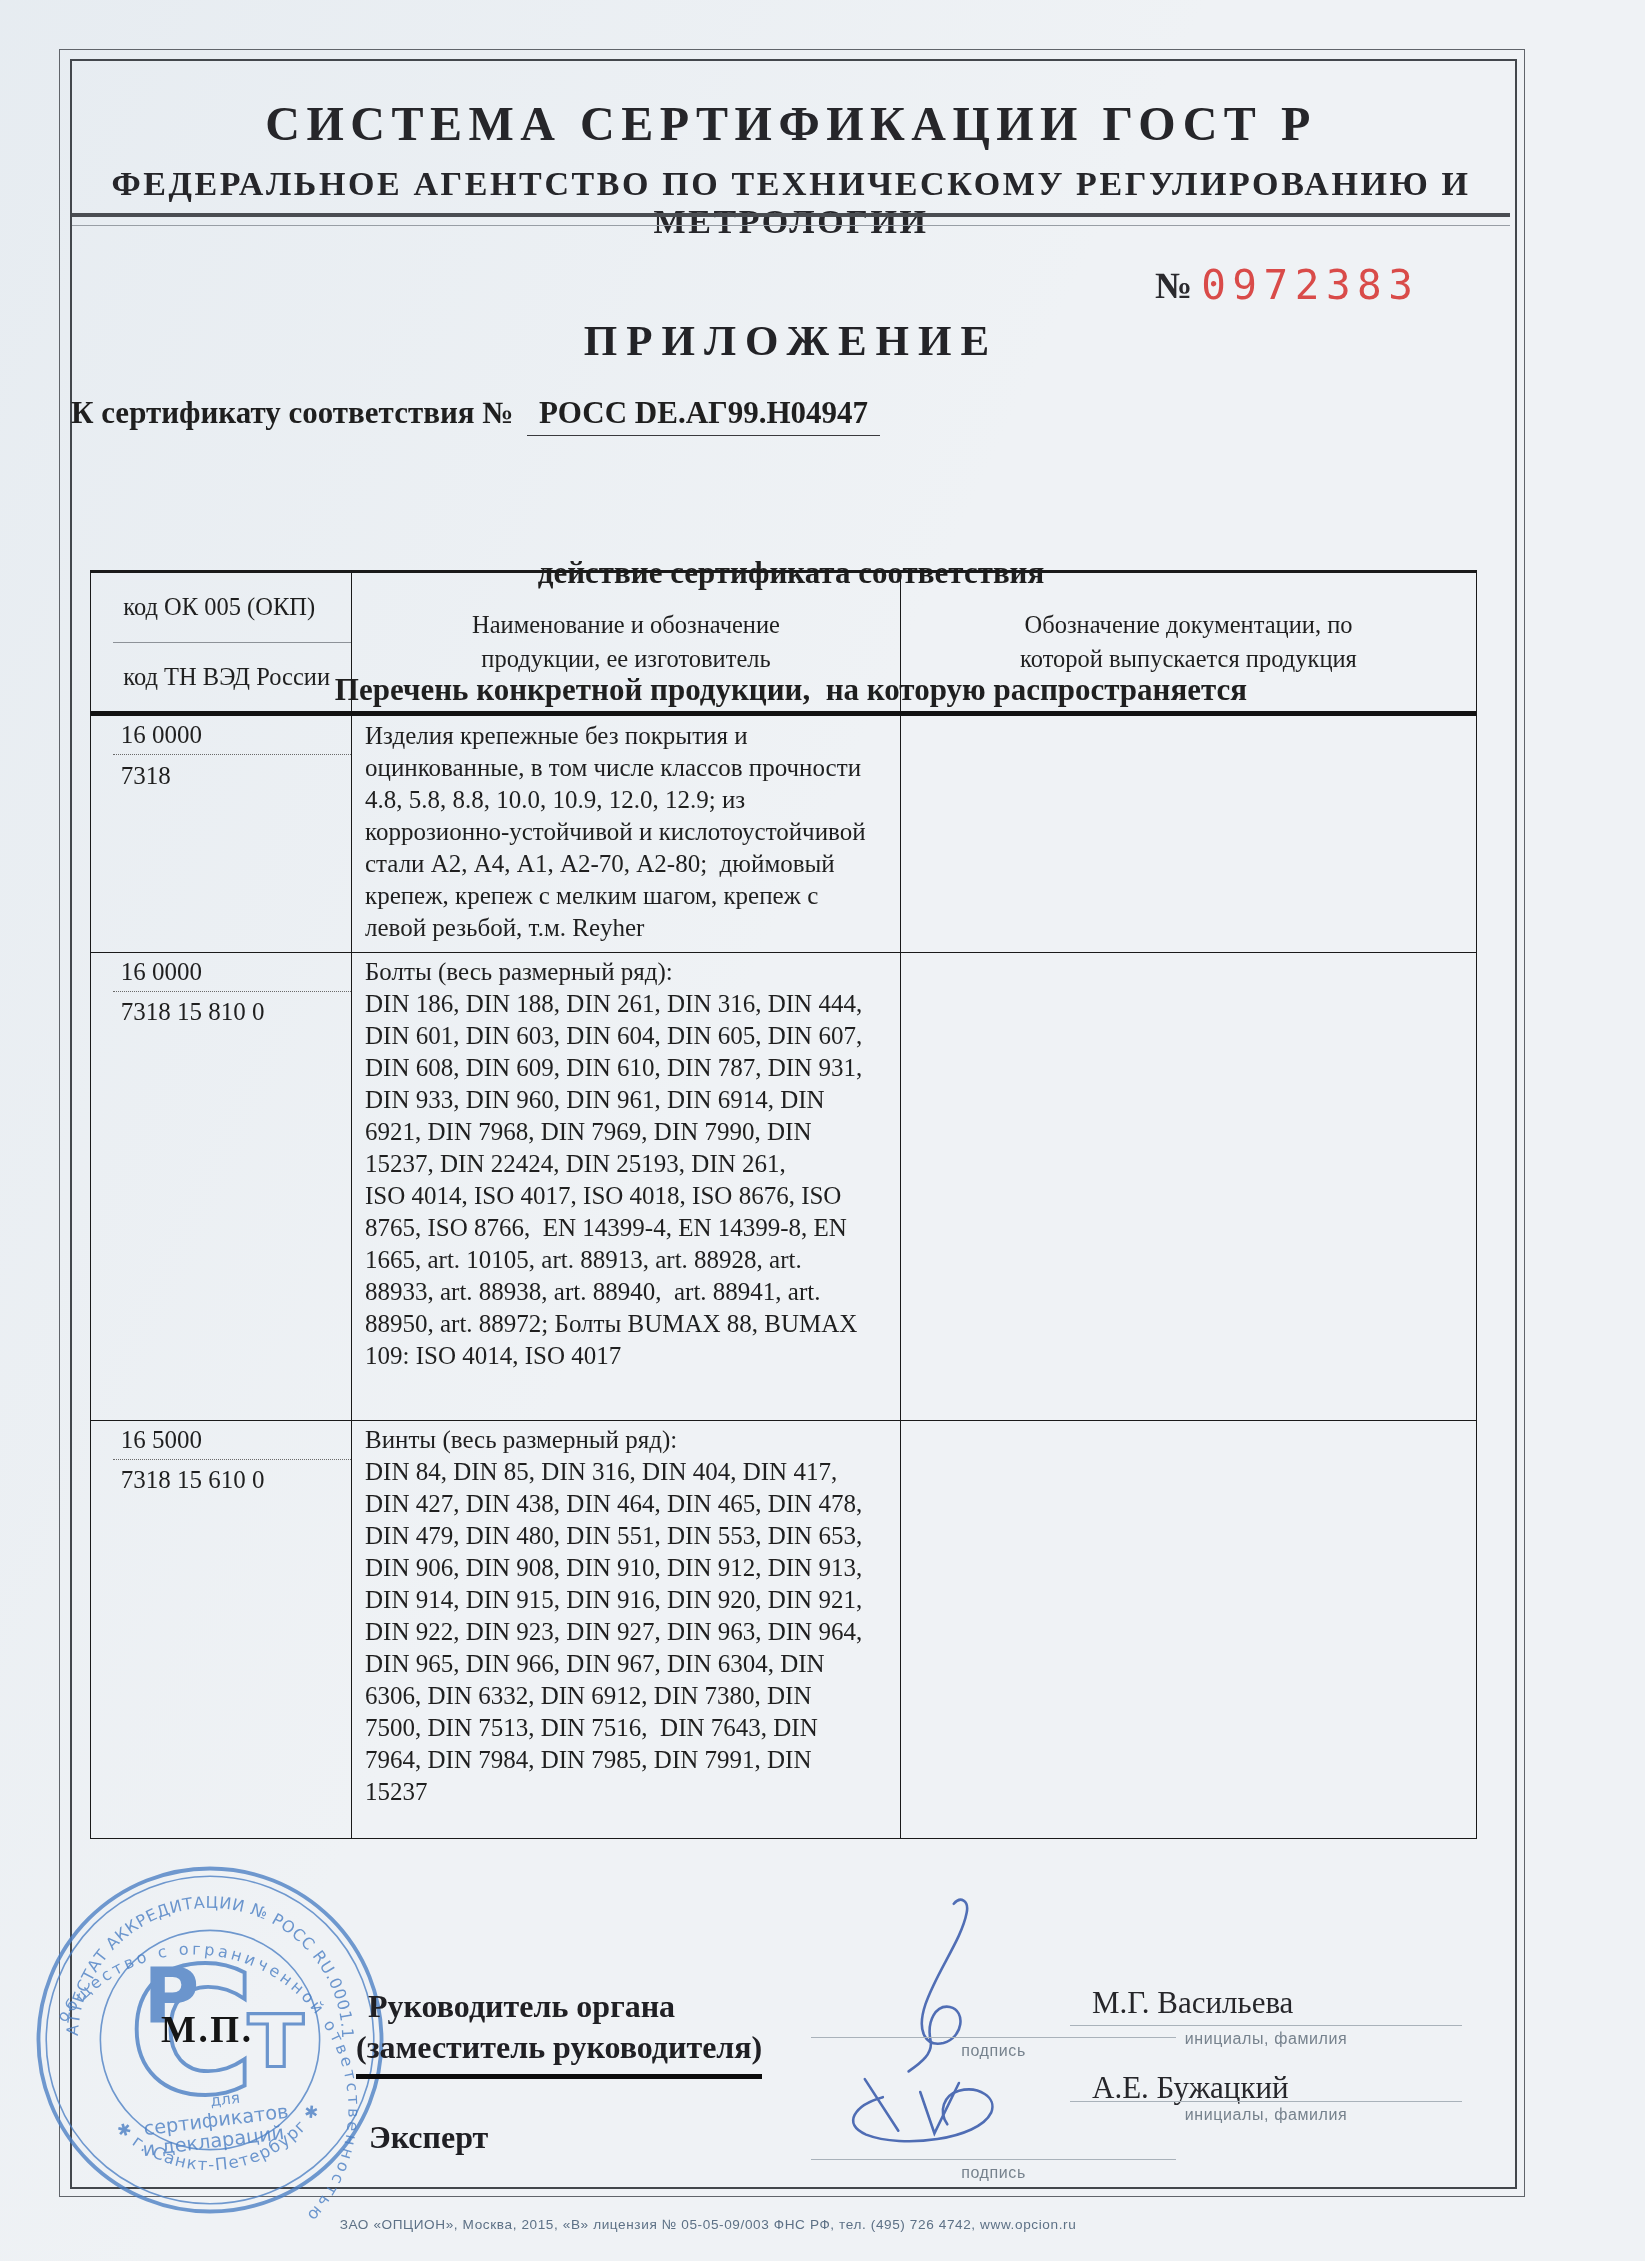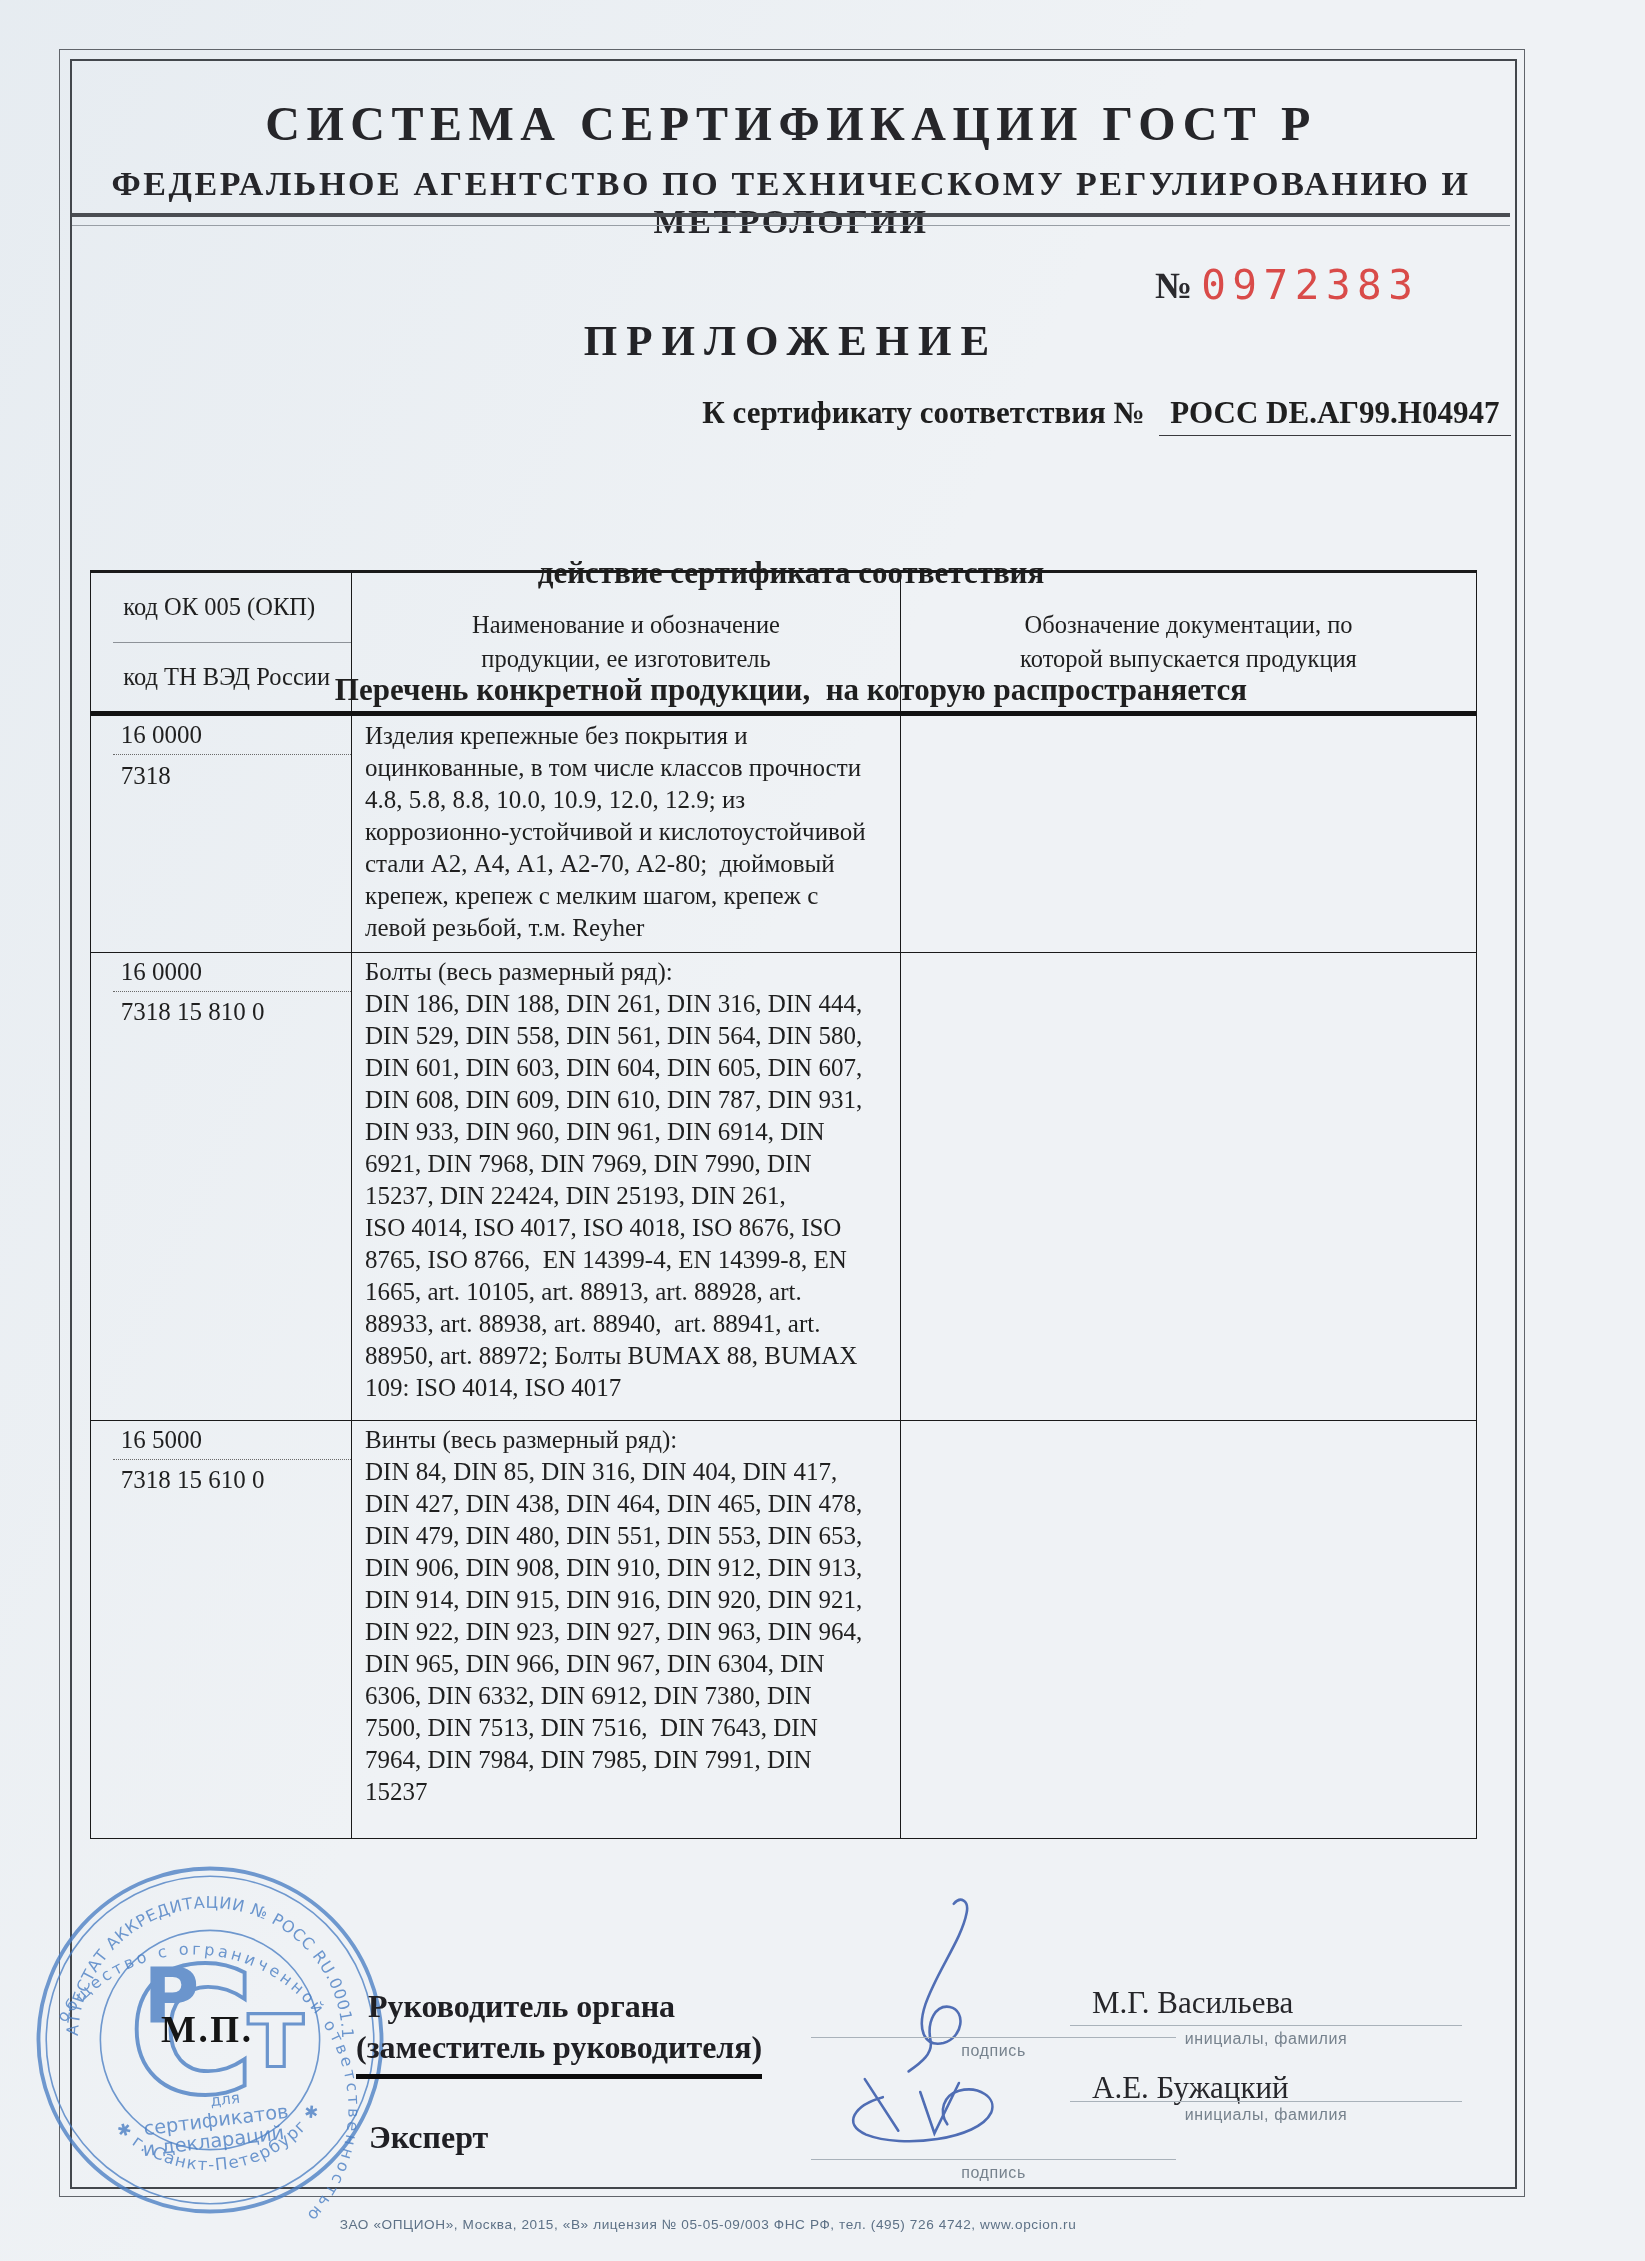--- a/index.html
+++ b/index.html
@@ -11,21 +11,21 @@
   .frame-outer{position:absolute;left:59px;top:49px;width:1464px;height:2146px;border:1.3px solid #60646a;}
   .frame-inner{position:absolute;left:70px;top:59px;width:1443px;height:2126px;border:2.6px solid #43474c;}
   .h1{position:absolute;left:71px;top:96px;width:1440px;text-align:center;font-size:48px;font-weight:bold;letter-spacing:6.5px;color:#26262a;}
   .h2{position:absolute;left:71px;top:165px;width:1440px;text-align:center;font-size:34px;font-weight:bold;letter-spacing:2.6px;color:#26262a;}
   .sep1{position:absolute;left:72px;top:213px;width:1438px;border-top:4.5px solid #4a4d52;}
   .sep2{position:absolute;left:72px;top:225px;width:1438px;border-top:1.3px solid #989ea5;}
   .doc-no{position:absolute;left:1155px;top:261px;white-space:nowrap;}
   .doc-no .pre{font-size:37px;font-weight:bold;color:#2a2a2e;vertical-align:middle;}
   .doc-no .num{font-family:"DejaVu Sans Mono", monospace;font-size:41px;letter-spacing:6.5px;color:#d94b49;vertical-align:middle;margin-left:9px;}
   .title{position:absolute;left:71px;top:316px;width:1440px;text-align:center;font-size:43px;font-weight:bold;letter-spacing:9px;color:#232327;}
-  .cert-line{position:absolute;left:71px;top:395px;width:1440px;text-align:right;font-size:31px;font-weight:bold;white-space:pre;}
+  .cert-line{position:absolute;left:71px;top:395px;width:1440px;text-align:left;font-size:31px;font-weight:bold;white-space:pre;}
   .cert-no{border-bottom:1.9px solid #3a3a3e;padding:0 11.6px 5.2px 11.6px;margin-left:14px;}
   .subtitle{position:absolute;left:71px;top:475px;width:1440px;text-align:center;font-size:31px;font-weight:bold;line-height:39px;white-space:pre;}
   
   .tbl{position:absolute;left:90px;top:570px;width:1387px;border:1.9px solid #1a1a1a;border-top-width:3.9px;box-sizing:border-box;}
   .trow{display:grid;grid-template-columns:261px 549px 1fr;}
   .trow + .trow{border-top:1.9px solid #1a1a1a;}
   .td{box-sizing:border-box;}
   .c1,.c2{border-right:1.9px solid #1a1a1a;}
   .thead{height:138px;border-bottom:5.2px solid #121212;}
   .thead .hc1{display:flex;flex-direction:column;}
@@ -112,21 +112,20 @@
         </div>
         <div class="trow r1">
           <div class="td c1">
             <div>16 0000</div>
             <div class="dots"></div>
             <div>7318 15 810 0</div>
           </div>
           <div class="td c2">
             <div class="ln">Болты (весь размерный ряд):</div>
             <div class="ln">DIN 186, DIN 188, DIN 261, DIN 316, DIN 444,</div>
-            <div class="ln">DIN 529, DIN 558, DIN 561, DIN 564, DIN 580,</div>
             <div class="ln">DIN 601, DIN 603, DIN 604, DIN 605, DIN 607,</div>
             <div class="ln">DIN 608, DIN 609, DIN 610, DIN 787, DIN 931,</div>
             <div class="ln">DIN 933, DIN 960, DIN 961, DIN 6914, DIN</div>
             <div class="ln">6921, DIN 7968, DIN 7969, DIN 7990, DIN</div>
             <div class="ln">15237, DIN 22424, DIN 25193, DIN 261,</div>
             <div class="ln">ISO 4014, ISO 4017, ISO 4018, ISO 8676, ISO</div>
             <div class="ln">8765, ISO 8766,  EN 14399-4, EN 14399-8, EN</div>
             <div class="ln">1665, art. 10105, art. 88913, art. 88928, art.</div>
             <div class="ln">88933, art. 88938, art. 88940,  art. 88941, art.</div>
             <div class="ln">88950, art. 88972; Болты BUMAX 88, BUMAX</div>

